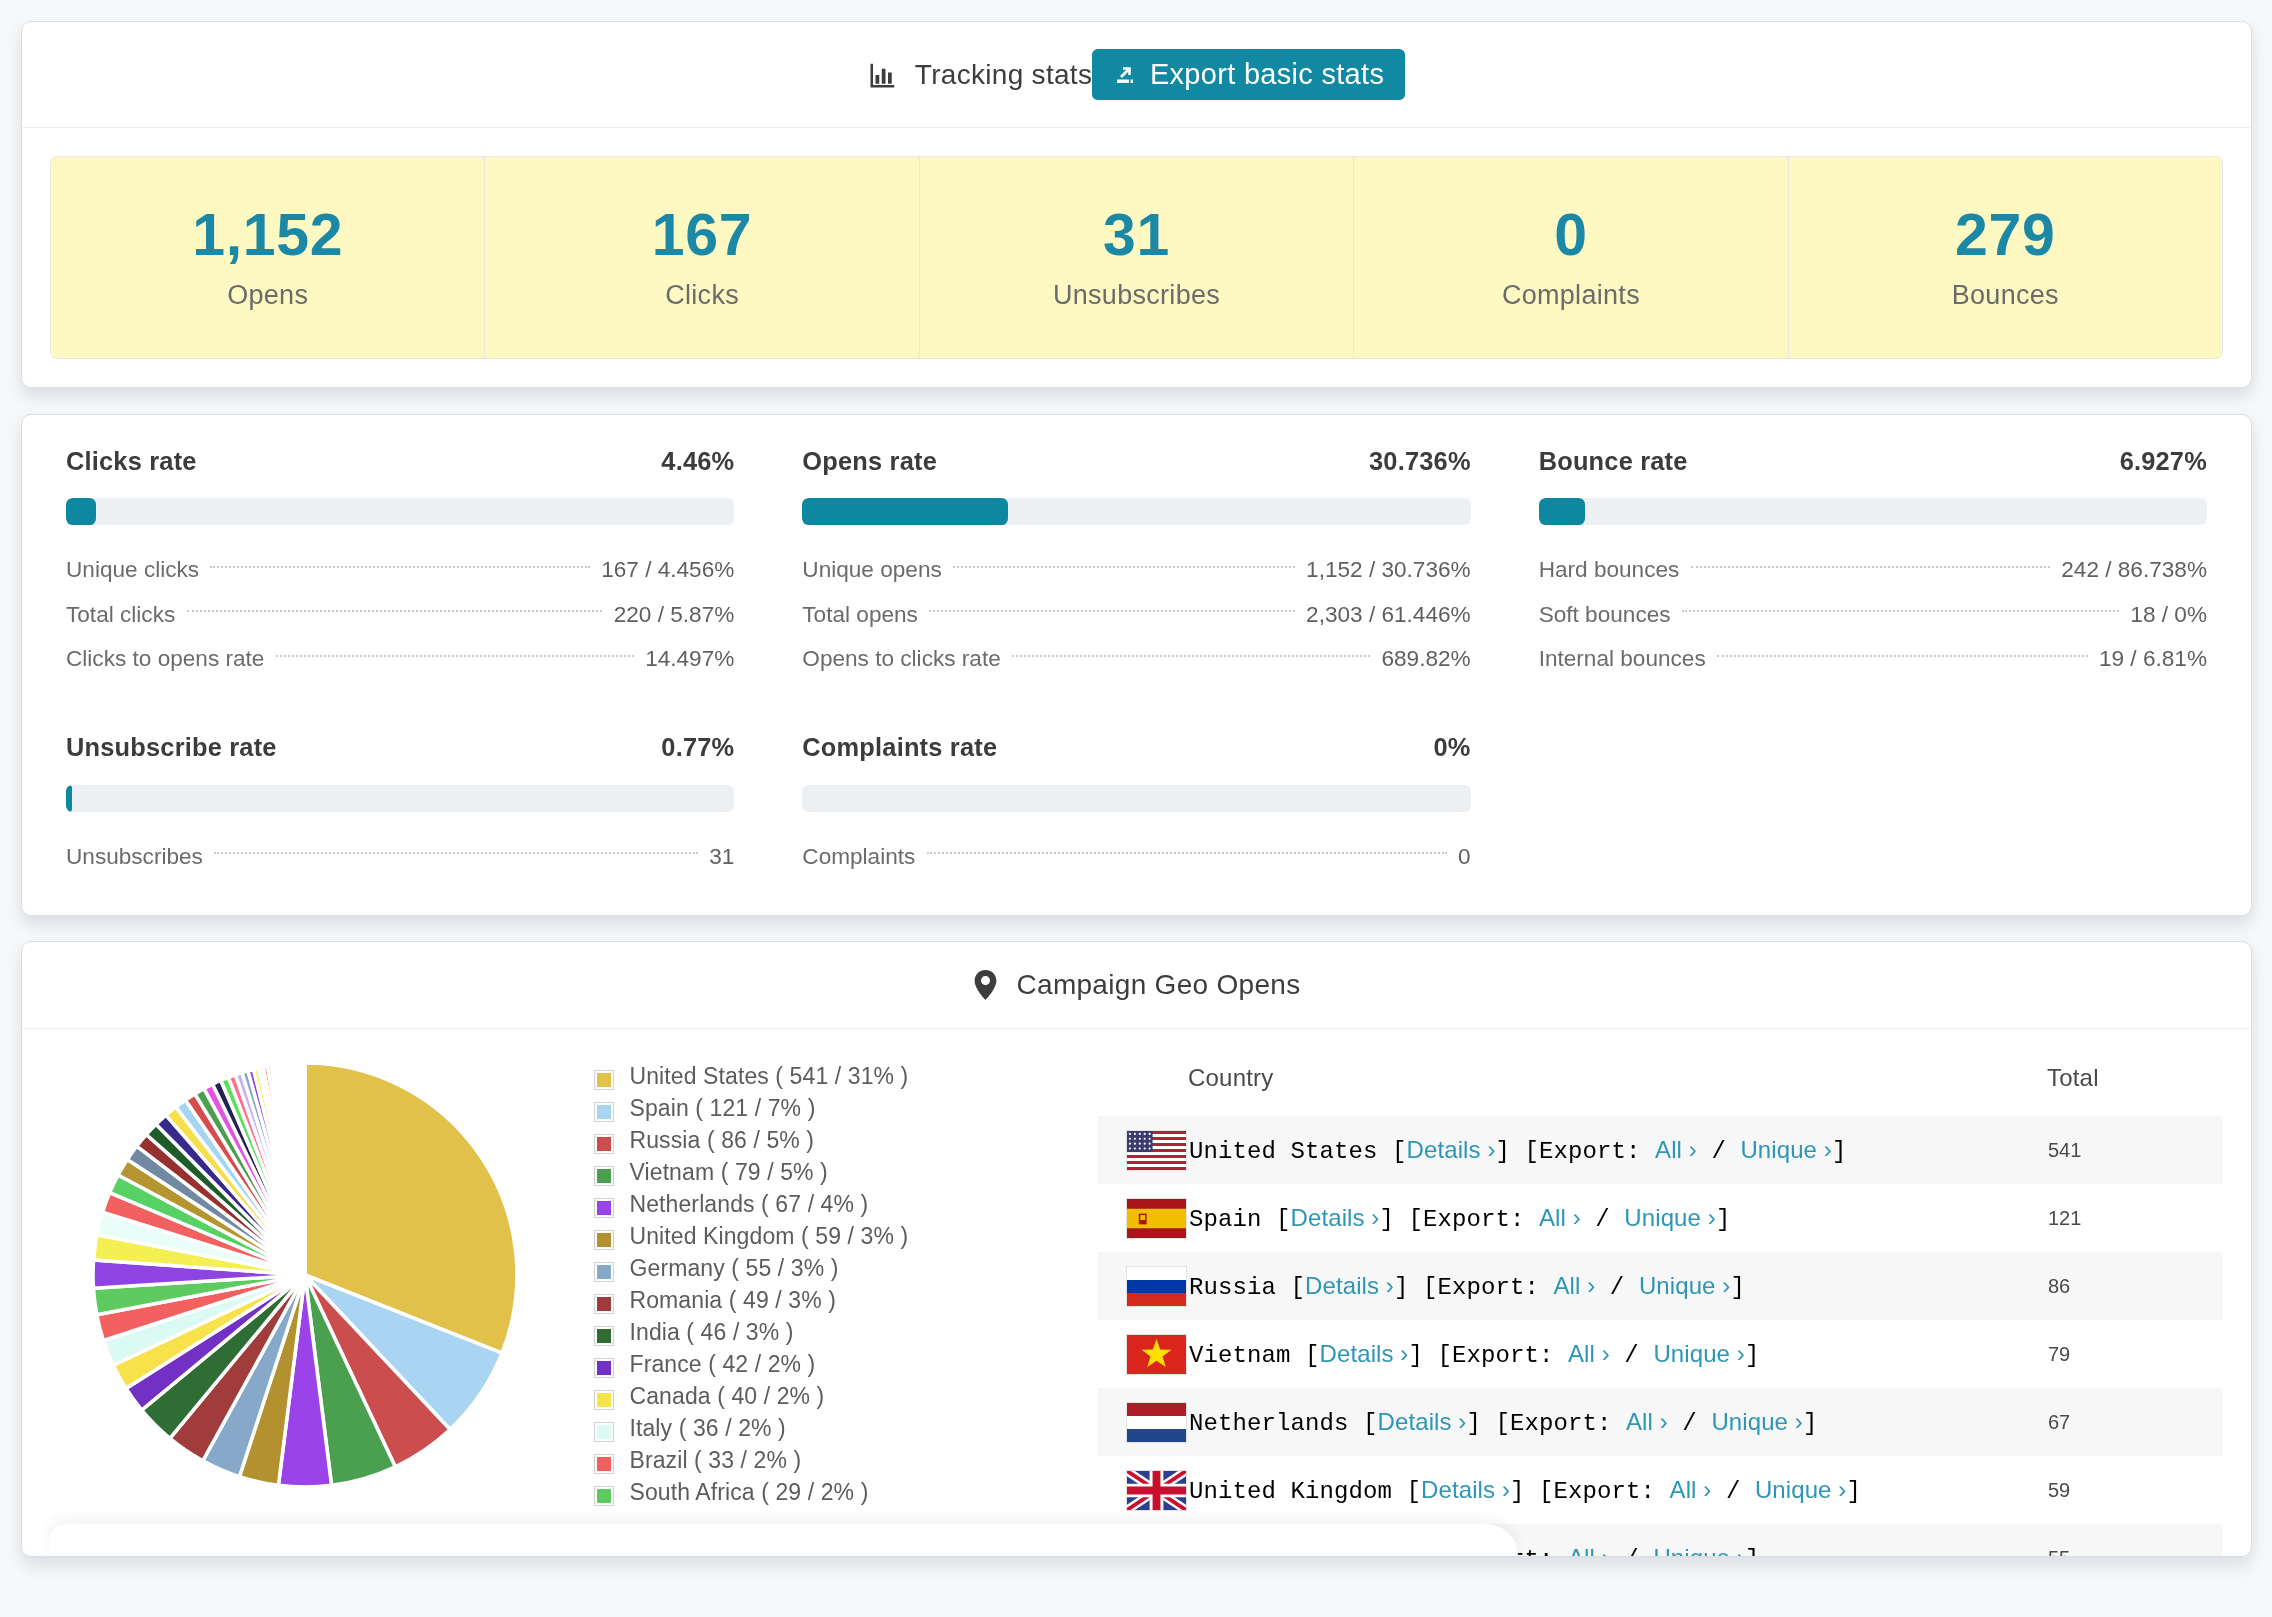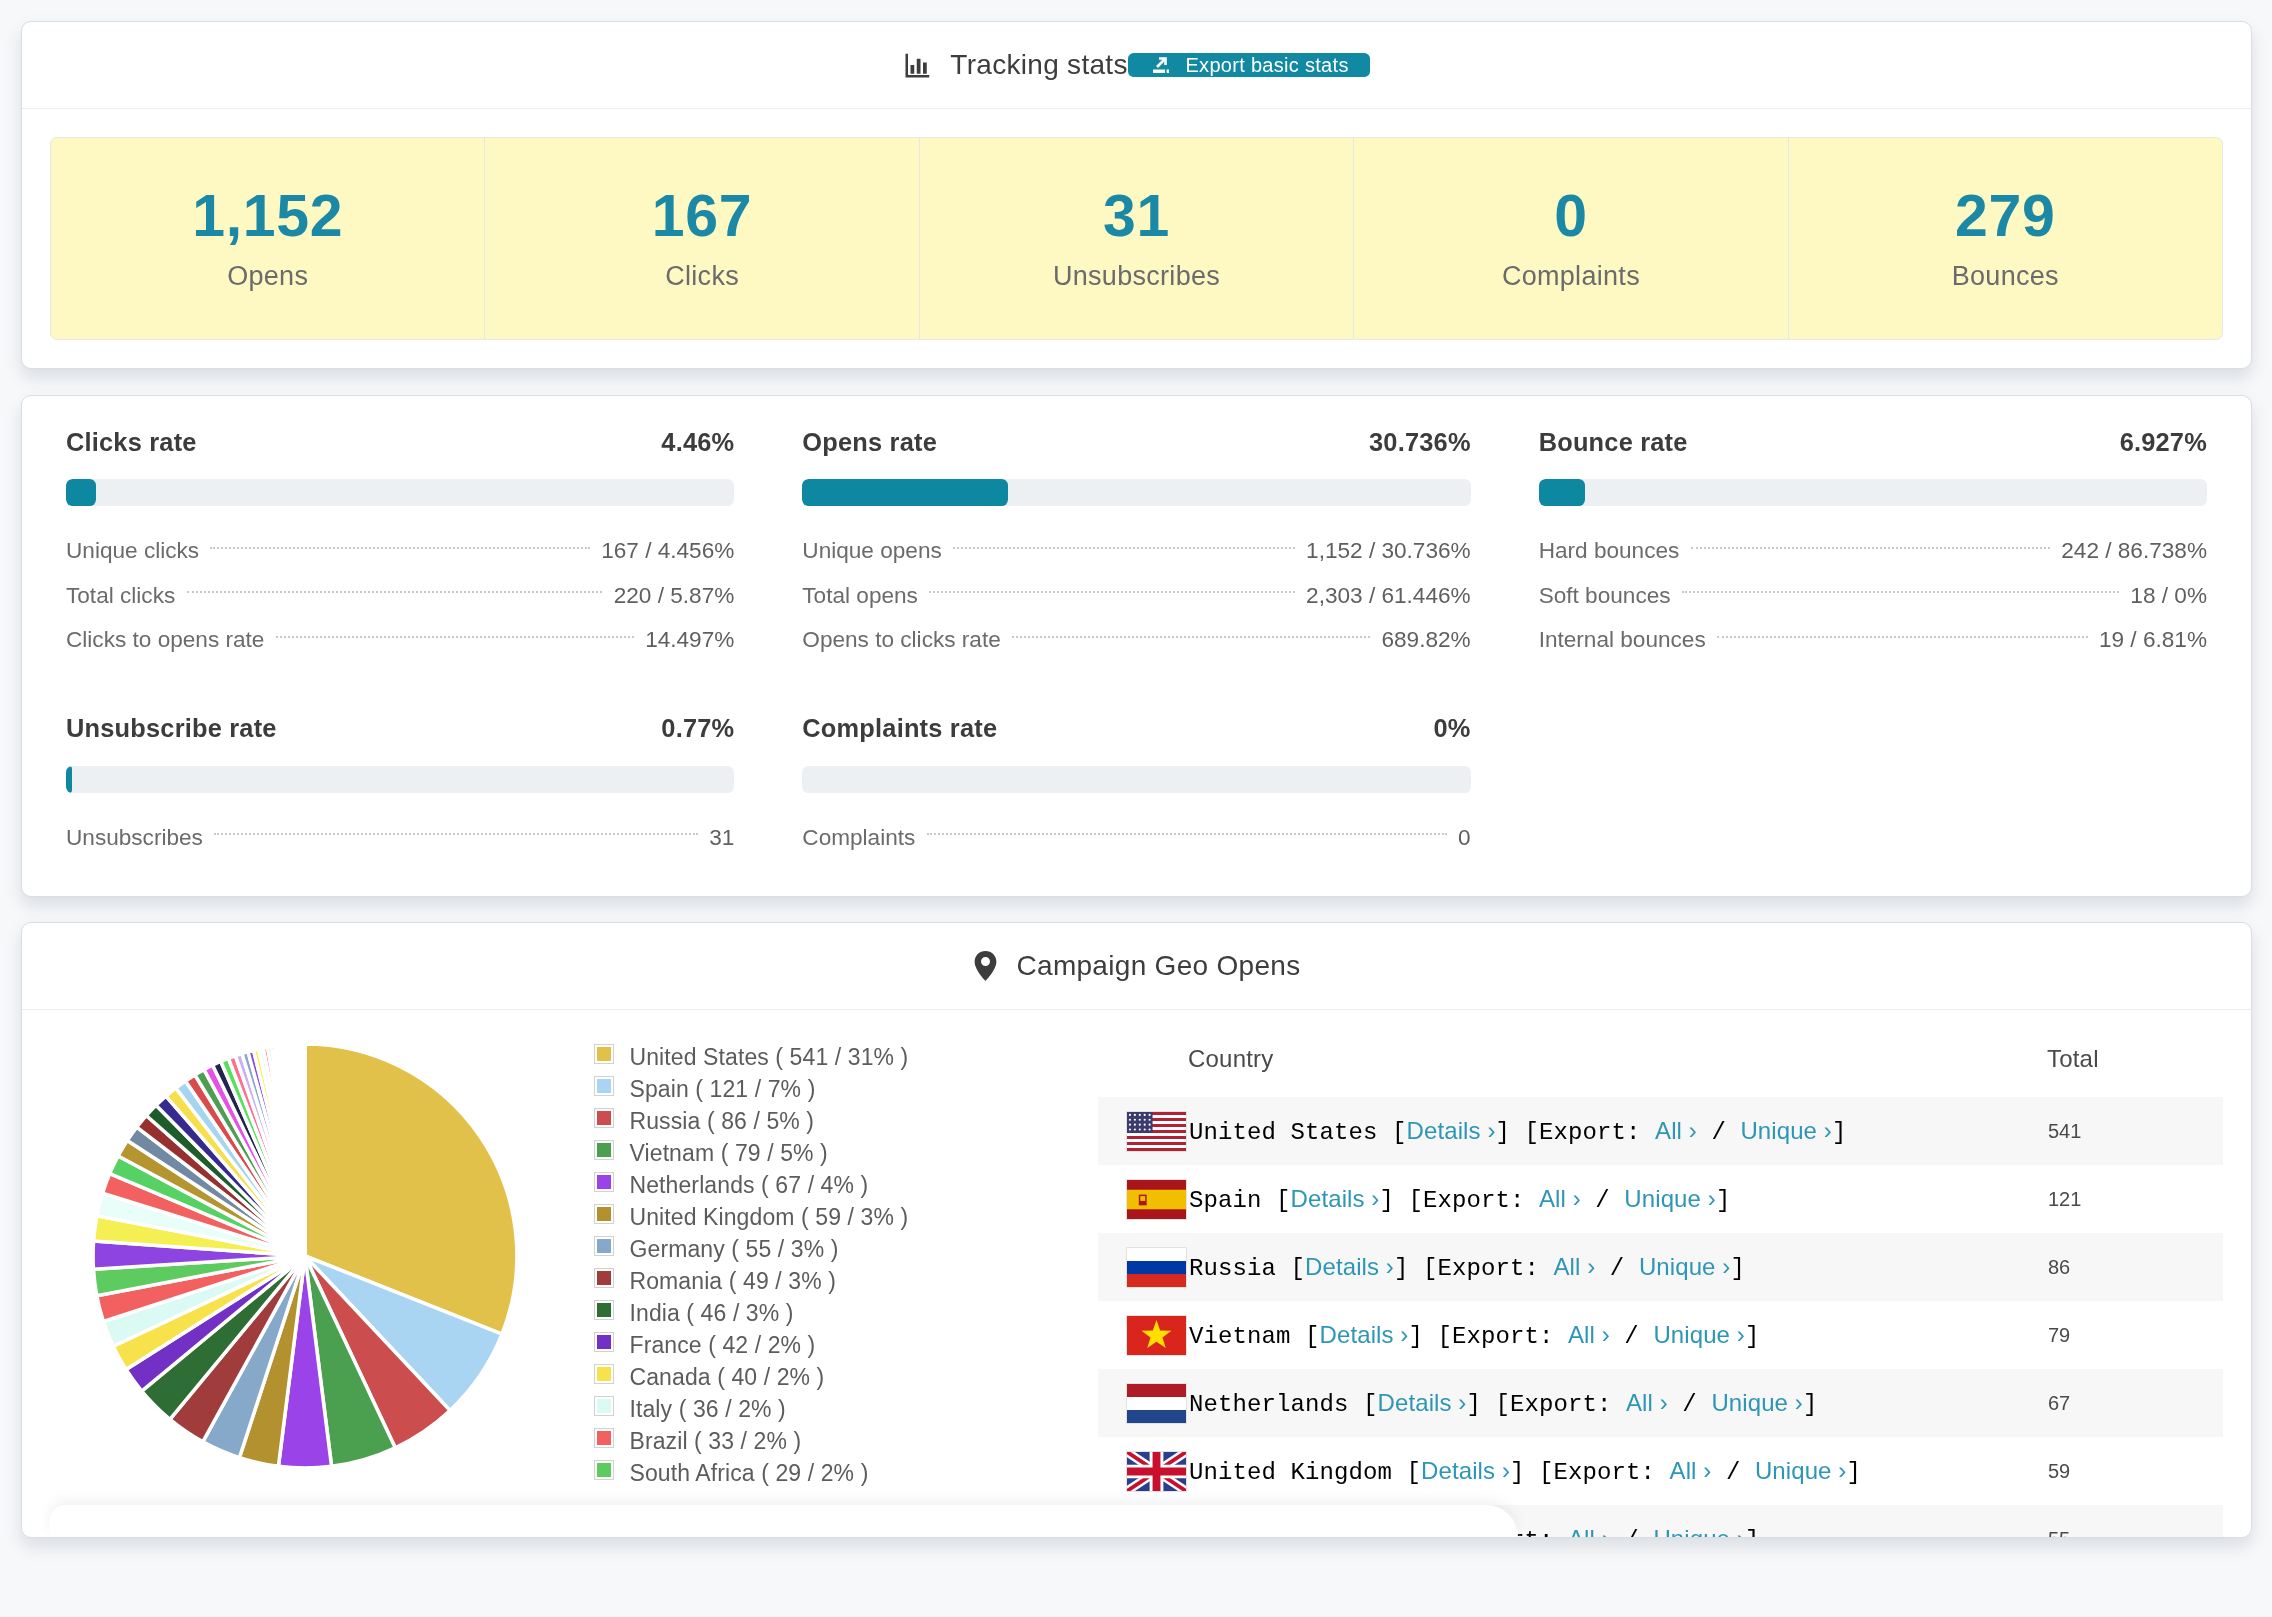--- a/index.html
+++ b/index.html
@@ -26,21 +26,21 @@
     display:flex; justify-content:center; align-items:center;
     padding:27px 31px; border-bottom:1.4px solid #ededed;
   }
   .card-title-wrap { display:flex; align-items:center; gap:17px; color:#3d3d3d; }
   .card-title { font-size:28px; font-weight:500; margin:0; letter-spacing:0.3px; }
   .hdr-icon { display:flex; align-items:center; }
 
   .export-btn {
     display:flex; align-items:center; gap:12.7px;
     background:#1289a2; color:#fff; border:none; border-radius:5.6px;
-    font-size:20px; letter-spacing:0.3px; padding:0 21px; cursor:pointer;
+    font-size:29px; letter-spacing:0.3px; padding:9px 21px; cursor:pointer;
     font-family:"Liberation Sans", sans-serif;
   }
 
   .stats-row { display:flex; margin:28px; border:1.4px solid #e7e7e7; border-radius:7px; background:#fef9c3; }
   .stat-cell { flex:1; display:flex; flex-direction:column; align-items:center; justify-content:center; padding:44px 0 47px; }
   .stat-cell + .stat-cell { border-left:1.4px solid #e7e7e7; }
   .stat-value { font-size:59px; font-weight:700; color:#1b89a6; letter-spacing:0.7px; }
   .stat-label { font-size:27px; color:#6b6b6b; margin-top:11.3px; letter-spacing:0.3px; }
 
   .rates-grid { display:grid; grid-template-columns:1fr 1fr 1fr; column-gap:68px; row-gap:61px; }
@@ -49,21 +49,21 @@
   .bar { height:27px; background:#edf0f3; border-radius:6.4px; margin-top:22.6px; overflow:hidden; }
   .bar-fill { height:100%; background:#0e87a0; border-radius:6.4px; }
   .rate-rows { margin-top:32px; display:flex; flex-direction:column; gap:18.4px; }
   .rate-row { display:flex; align-items:center; font-size:22.6px; color:#6b6b6b; }
   .leader { flex:1; border-bottom:2.1px dotted #c9c9c9; margin:0 11.3px 6.4px; min-width:28px; }
   .rate-val { color:#5f5f5f; white-space:nowrap; }
 
   .geo-content { display:flex; padding:10px 28px 0 64px; }
   .pie-wrap { width:480px; padding-top:17px; }
   .legend { list-style:none; margin:24px 0 0 28px; padding:0; width:466px; }
-  .legend-item { display:flex; align-items:flex-start; gap:15.5px; margin-bottom:5px; cursor:pointer; }
+  .legend-item { display:flex; align-items:flex-end; gap:15.5px; margin-bottom:5px; cursor:pointer; }
   .swatch { width:20px; height:20px; border:1.4px solid #d2d2d2; background:#fff; padding:2.1px; display:inline-block; flex:0 0 auto; }
   .swatch-inner { display:block; width:100%; height:100%; }
   .legend-label { font-size:23px; color:#5c5c5c; letter-spacing:0.1px; white-space:nowrap; }
 
   .geo-table-wrap { flex:1; margin-left:38px; }
   table.geo { width:100%; border-collapse:collapse; }
   table.geo th { font-size:24px; color:#4a4a4a; font-weight:400; text-align:left; padding:25.4px 0 24px; letter-spacing:0.2px; }
   th.flag-h { width:89px; }
   th.total-h { width:176px; }
   tr.data-row { height:68px; }

